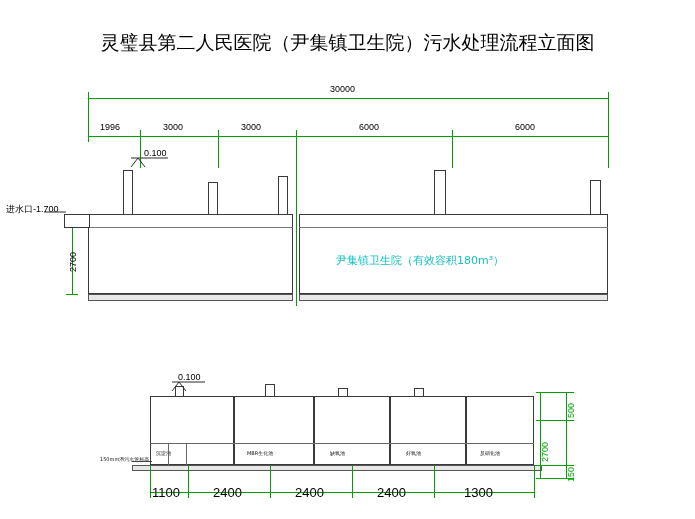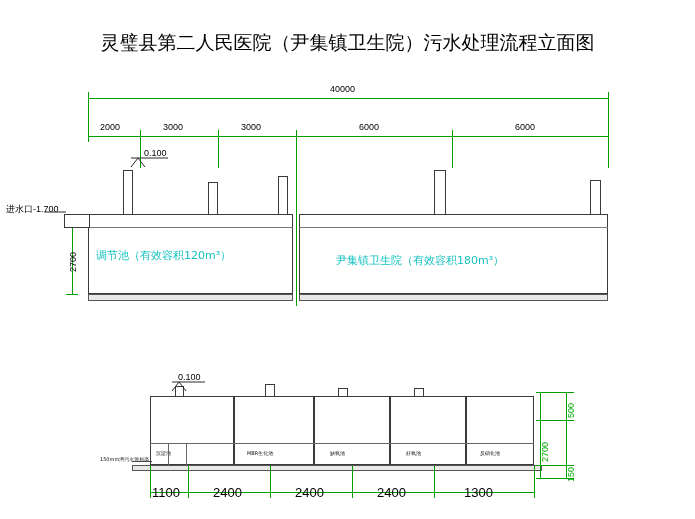--- a/index.html
+++ b/index.html
@@ -31,31 +31,31 @@
 </head>
 <body>
 
 <div id="stage">
 
   <div class="title">灵璧县第二人民医院（尹集镇卫生院）污水处理流程立面图</div>
 
   <div class="hline" style="left:88px;top:98px;width:520px;"></div>
   <div class="vline" style="left:88px;top:92px;height:12px;"></div>
   <div class="vline" style="left:608px;top:92px;height:12px;"></div>
-  <div class="dim-txt" style="left:330px;top:84px;">40000</div>
+  <div class="dim-txt" style="left:330px;top:84px;">30000</div>
 
   <div class="hline" style="left:88px;top:136px;width:520px;"></div>
   <div class="vline" style="left:88px;top:130px;height:12px;"></div>
   <div class="vline" style="left:140px;top:130px;height:12px;"></div>
   <div class="vline" style="left:218px;top:130px;height:12px;"></div>
   <div class="vline" style="left:296px;top:130px;height:12px;"></div>
   <div class="vline" style="left:452px;top:130px;height:12px;"></div>
   <div class="vline" style="left:608px;top:130px;height:12px;"></div>
 
-  <div class="dim-txt" style="left:100px;top:122px;">2000</div>
+  <div class="dim-txt" style="left:100px;top:122px;">1996</div>
   <div class="dim-txt" style="left:163px;top:122px;">3000</div>
   <div class="dim-txt" style="left:241px;top:122px;">3000</div>
   <div class="dim-txt" style="left:359px;top:122px;">6000</div>
   <div class="dim-txt" style="left:515px;top:122px;">6000</div>
 
   <div class="vline" style="left:88px;top:98px;height:38px;"></div>
   <div class="vline" style="left:140px;top:136px;height:32px;"></div>
   <div class="vline" style="left:218px;top:136px;height:32px;"></div>
   <div class="vline" style="left:296px;top:136px;height:170px;"></div>
   <div class="vline" style="left:452px;top:136px;height:32px;"></div>
@@ -85,21 +85,20 @@
   <div class="slab" style="left:299px;top:294px;width:309px;height:7px;"></div>
 
   <div class="tank" style="left:64px;top:214px;width:26px;height:14px;"></div>
 
   <div class="riser" style="left:123px;top:170px;width:10px;height:45px;"></div>
   <div class="riser" style="left:208px;top:182px;width:10px;height:33px;"></div>
   <div class="riser" style="left:278px;top:176px;width:10px;height:39px;"></div>
   <div class="riser" style="left:434px;top:170px;width:12px;height:45px;"></div>
   <div class="riser" style="left:590px;top:180px;width:11px;height:35px;"></div>
 
-  <div class="label-cy" style="left:96px;top:248px;">调节池（有效容积120m³）</div>
   <div class="label-cy" style="left:336px;top:253px;">尹集镇卫生院（有效容积180m³）</div>
 
   <div class="dim-txt" style="left:178px;top:372px;">0.100</div>
 
   <div class="tank" style="left:150px;top:396px;width:84px;height:69px;"></div>
   <div class="tank" style="left:234px;top:396px;width:80px;height:69px;"></div>
   <div class="tank" style="left:314px;top:396px;width:76px;height:69px;"></div>
   <div class="tank" style="left:390px;top:396px;width:76px;height:69px;"></div>
   <div class="tank" style="left:466px;top:396px;width:68px;height:69px;"></div>
 

